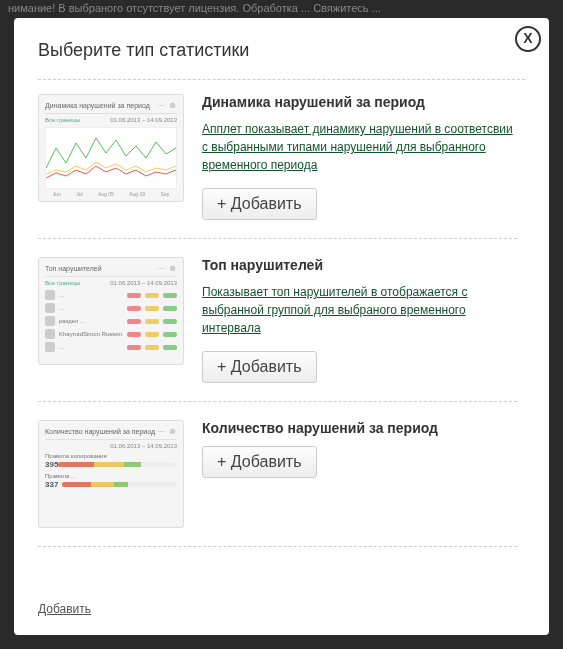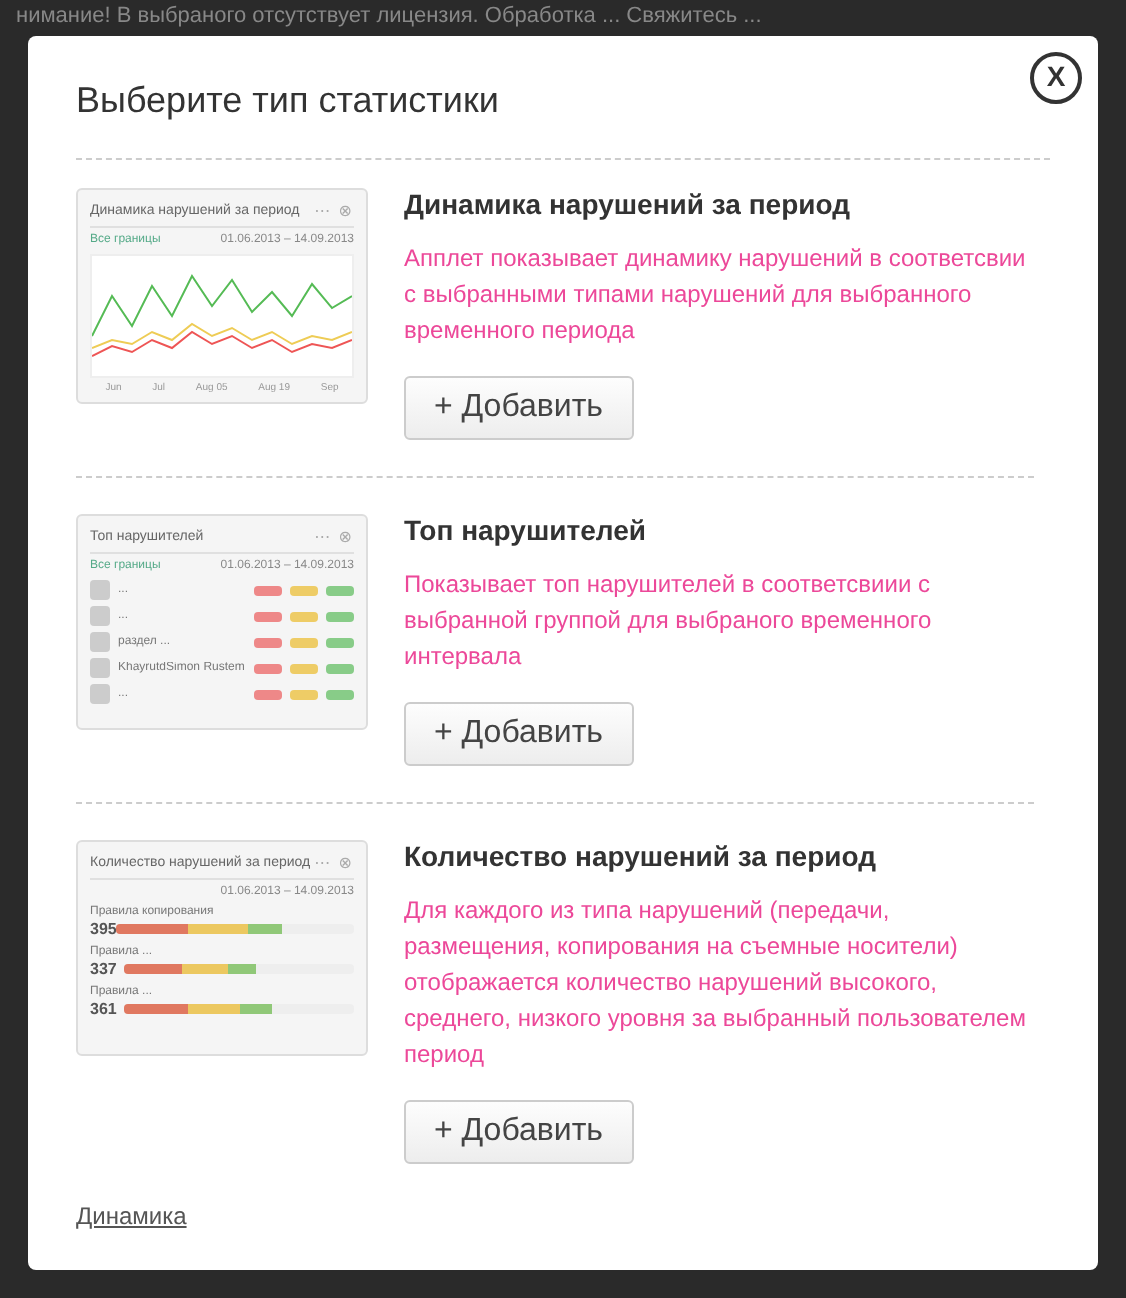--- a/index.html
+++ b/index.html
@@ -149,23 +149,24 @@
   
   .card-content { flex: 1; }
   .card-title {
     font-size: 14px;
     font-weight: bold;
     color: #333;
     margin-bottom: 10px;
   }
   .card-desc {
     font-size: 12px;
-    color: #ec4899;
+    color: #14532d;
     line-height: 1.5;
     margin-bottom: 14px;
+    text-decoration: underline;
   }
   .add-btn {
     display: inline-block;
     padding: 6px 14px;
     background: linear-gradient(#fdfdfd, #ededed);
     border: 1px solid #ccc;
     border-radius: 3px;
     font-size: 16px;
     color: #444;
     cursor: pointer;
@@ -267,21 +268,21 @@
         <div class="list-row">
           <div class="avatar"></div>
           <div class="list-name">...</div>
           <div class="pill r"></div>
             <div class="pill y"></div>
             <div class="pill g"></div>
         </div>
       </div>
       <div class="card-content">
         <div class="card-title">Топ нарушителей</div>
-        <div class="card-desc">Показывает топ нарушителей в соответсвиии с выбранной группой для выбраного временного интервала</div>
+        <div class="card-desc">Показывает топ нарушителей в отображается с выбранной группой для выбраного временного интервала</div>
         <button class="add-btn">+ Добавить</button>
       </div>
     </div>
 
     <div class="card">
       <div class="thumb">
         <div class="thumb-header">
           <span>Количество нарушений за период</span>
           <span class="thumb-header-dots">⋯ ⊗</span>
         </div>
@@ -310,41 +311,26 @@
             </div>
           <div style="display:flex;align-items:center;gap:4px;">
             <b style="font-size:8px;color:#555;">337</b>
             <div class="bar-track" style="flex:1;">
                 <div class="seg r" style="width:25%"></div>
                 <div class="seg y" style="width:20%"></div>
                 <div class="seg g" style="width:12%"></div>
               </div>
           </div>
         </div>
-        <div class="bar-row">
-          <div class="bar-label">
-              <span>Правила ...</span>
-              <span></span>
-            </div>
-          <div style="display:flex;align-items:center;gap:4px;">
-            <b style="font-size:8px;color:#555;">361</b>
-            <div class="bar-track" style="flex:1;">
-                <div class="seg r" style="width:28%"></div>
-                <div class="seg y" style="width:22%"></div>
-                <div class="seg g" style="width:14%"></div>
-              </div>
-          </div>
-        </div>
       </div>
       <div class="card-content">
         <div class="card-title">Количество нарушений за период</div>
-        <div class="card-desc">Для каждого из типа нарушений (передачи, размещения, копирования на съемные носители) отображается количество нарушений высокого, среднего, низкого уровня за выбранный пользователем период</div>
         <button class="add-btn">+ Добавить</button>
       </div>
     </div>
 
   </div>
 
   <div class="footer">
-    <span class="footer-link">Динамика</span>
+    <span class="footer-link">Добавить</span>
   </div>
 
 </div>
 
 </body></html>

